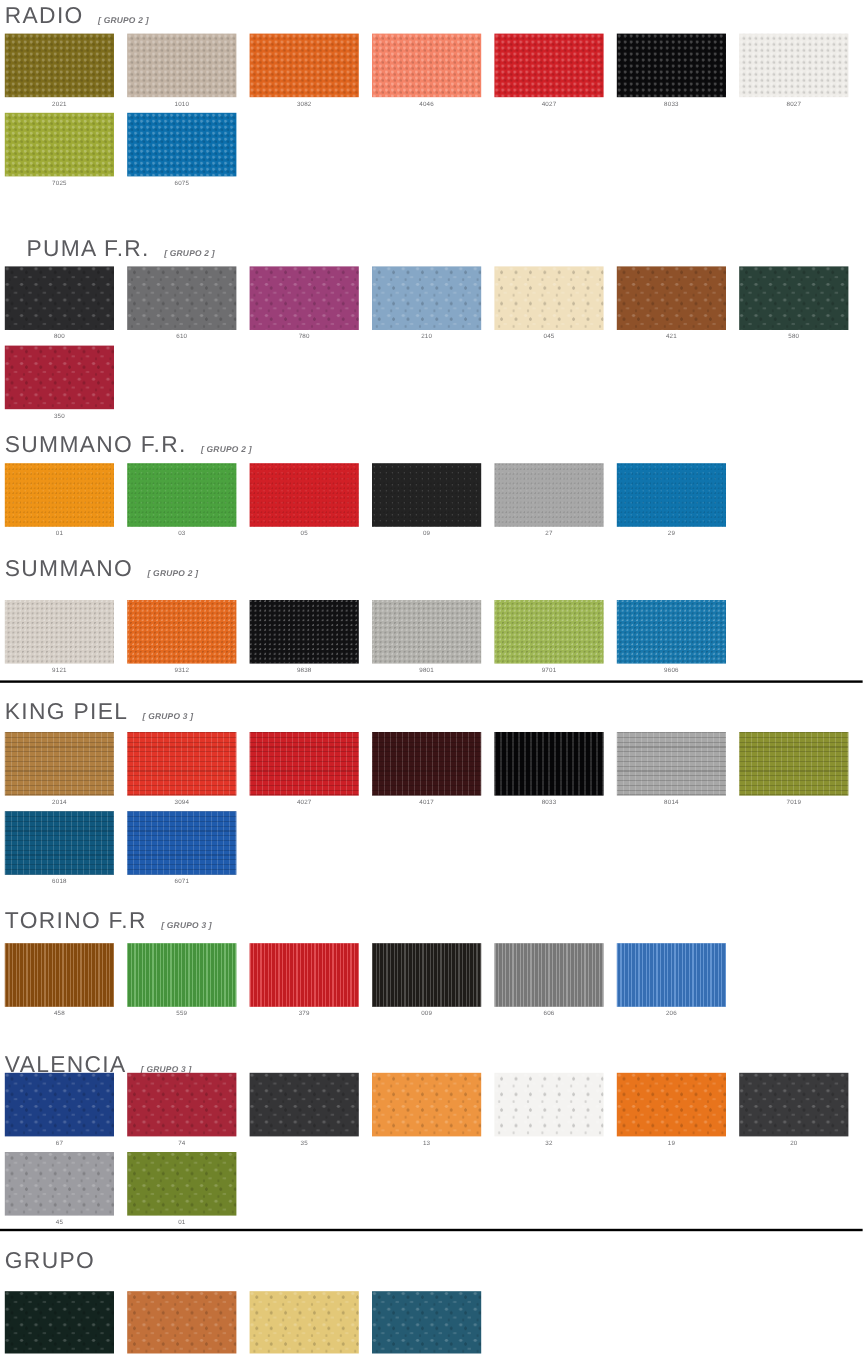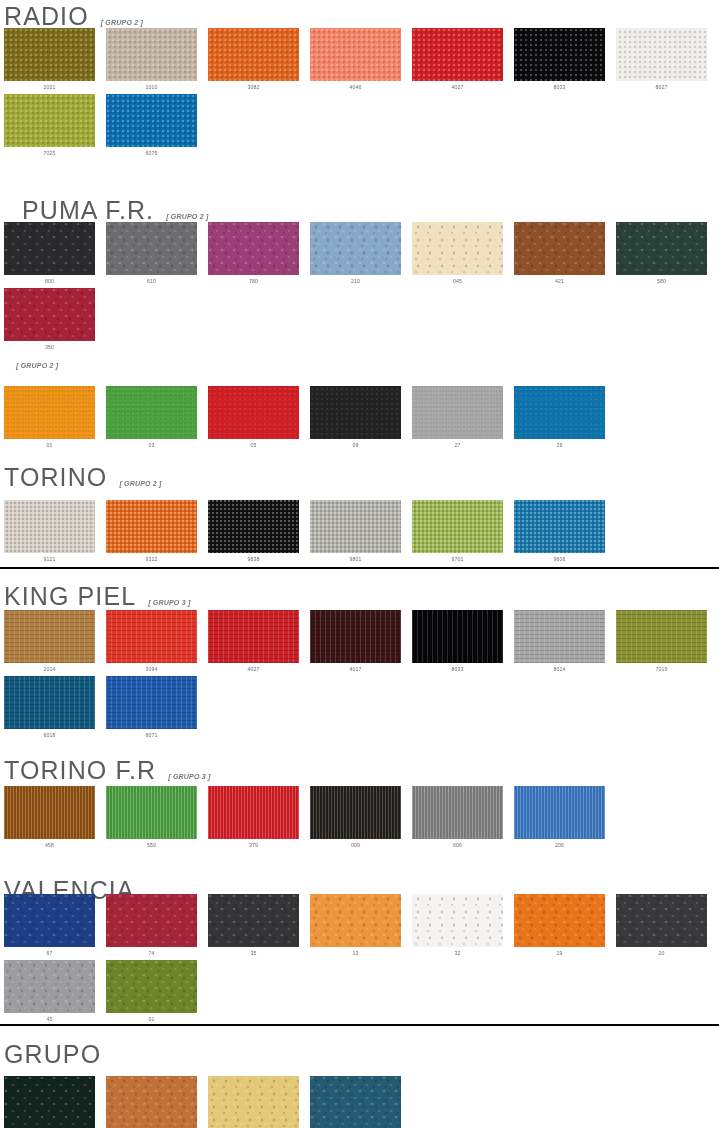--- a/index.html
+++ b/index.html
@@ -26,21 +26,21 @@
   
   .section { padding: 0 0 0 0; }
 
   .section-head {
     display: flex;
     align-items: baseline;
     padding-left: 4px;
   }
   .section-title {
     font-family: "Liberation Sans", sans-serif;
-    font-size: 25px;
+    font-size: 19px;
     font-weight: 300;
     letter-spacing: 1.1px;
     color: #5b5b5f;
     line-height: 1;
     white-space: nowrap;
   }
   .section-group {
     font-family: "Liberation Sans", sans-serif;
     font-size: 7px;
     font-style: italic;
@@ -226,20 +226,21 @@
         </div>
         <div class="swatch-row" style="position: absolute; top: 288px; left: 0px;">
           <div class="swatch">
             <div class="swatch-chip tex-leather" style="background: rgb(166, 34, 56);"></div>
             <div class="swatch-code">350</div>
           </div>
         </div>
       </div>
       <div class="section" style="position: absolute; left: 0px; right: 0px; top: 0px;">
         <div class="section-head" style="position: absolute; top: 362px; left: 0px;">
+          <div class="section-title">SUMMANO F.R.</div>
           <div class="section-group">[ GRUPO 2 ]</div>
         </div>
         <div class="swatch-row" style="position: absolute; top: 386px; left: 0px;">
           <div class="swatch">
             <div class="swatch-chip tex-grain" style="background: rgb(238, 147, 22);"></div>
             <div class="swatch-code">01</div>
           </div>
           <div class="swatch">
             <div class="swatch-chip tex-grain" style="background: rgb(75, 162, 63);"></div>
             <div class="swatch-code">03</div>
@@ -257,21 +258,21 @@
             <div class="swatch-code">27</div>
           </div>
           <div class="swatch">
             <div class="swatch-chip tex-grain" style="background: rgb(15, 116, 173);"></div>
             <div class="swatch-code">29</div>
           </div>
         </div>
       </div>
       <div class="section" style="position: absolute; left: 0px; right: 0px; top: 0px;">
         <div class="section-head" style="position: absolute; top: 465px; left: 0px;">
-          <div class="section-title">TORINO</div>
+          <div class="section-title">SUMMANO</div>
           <div class="section-group">[ GRUPO 2 ]</div>
         </div>
         <div class="swatch-row" style="position: absolute; top: 500px; left: 0px;">
           <div class="swatch">
             <div class="swatch-chip tex-weave" style="background: rgb(214, 207, 199);"></div>
             <div class="swatch-code">9121</div>
           </div>
           <div class="swatch">
             <div class="swatch-chip tex-weave" style="background: rgb(228, 105, 31);"></div>
             <div class="swatch-code">9312</div>

